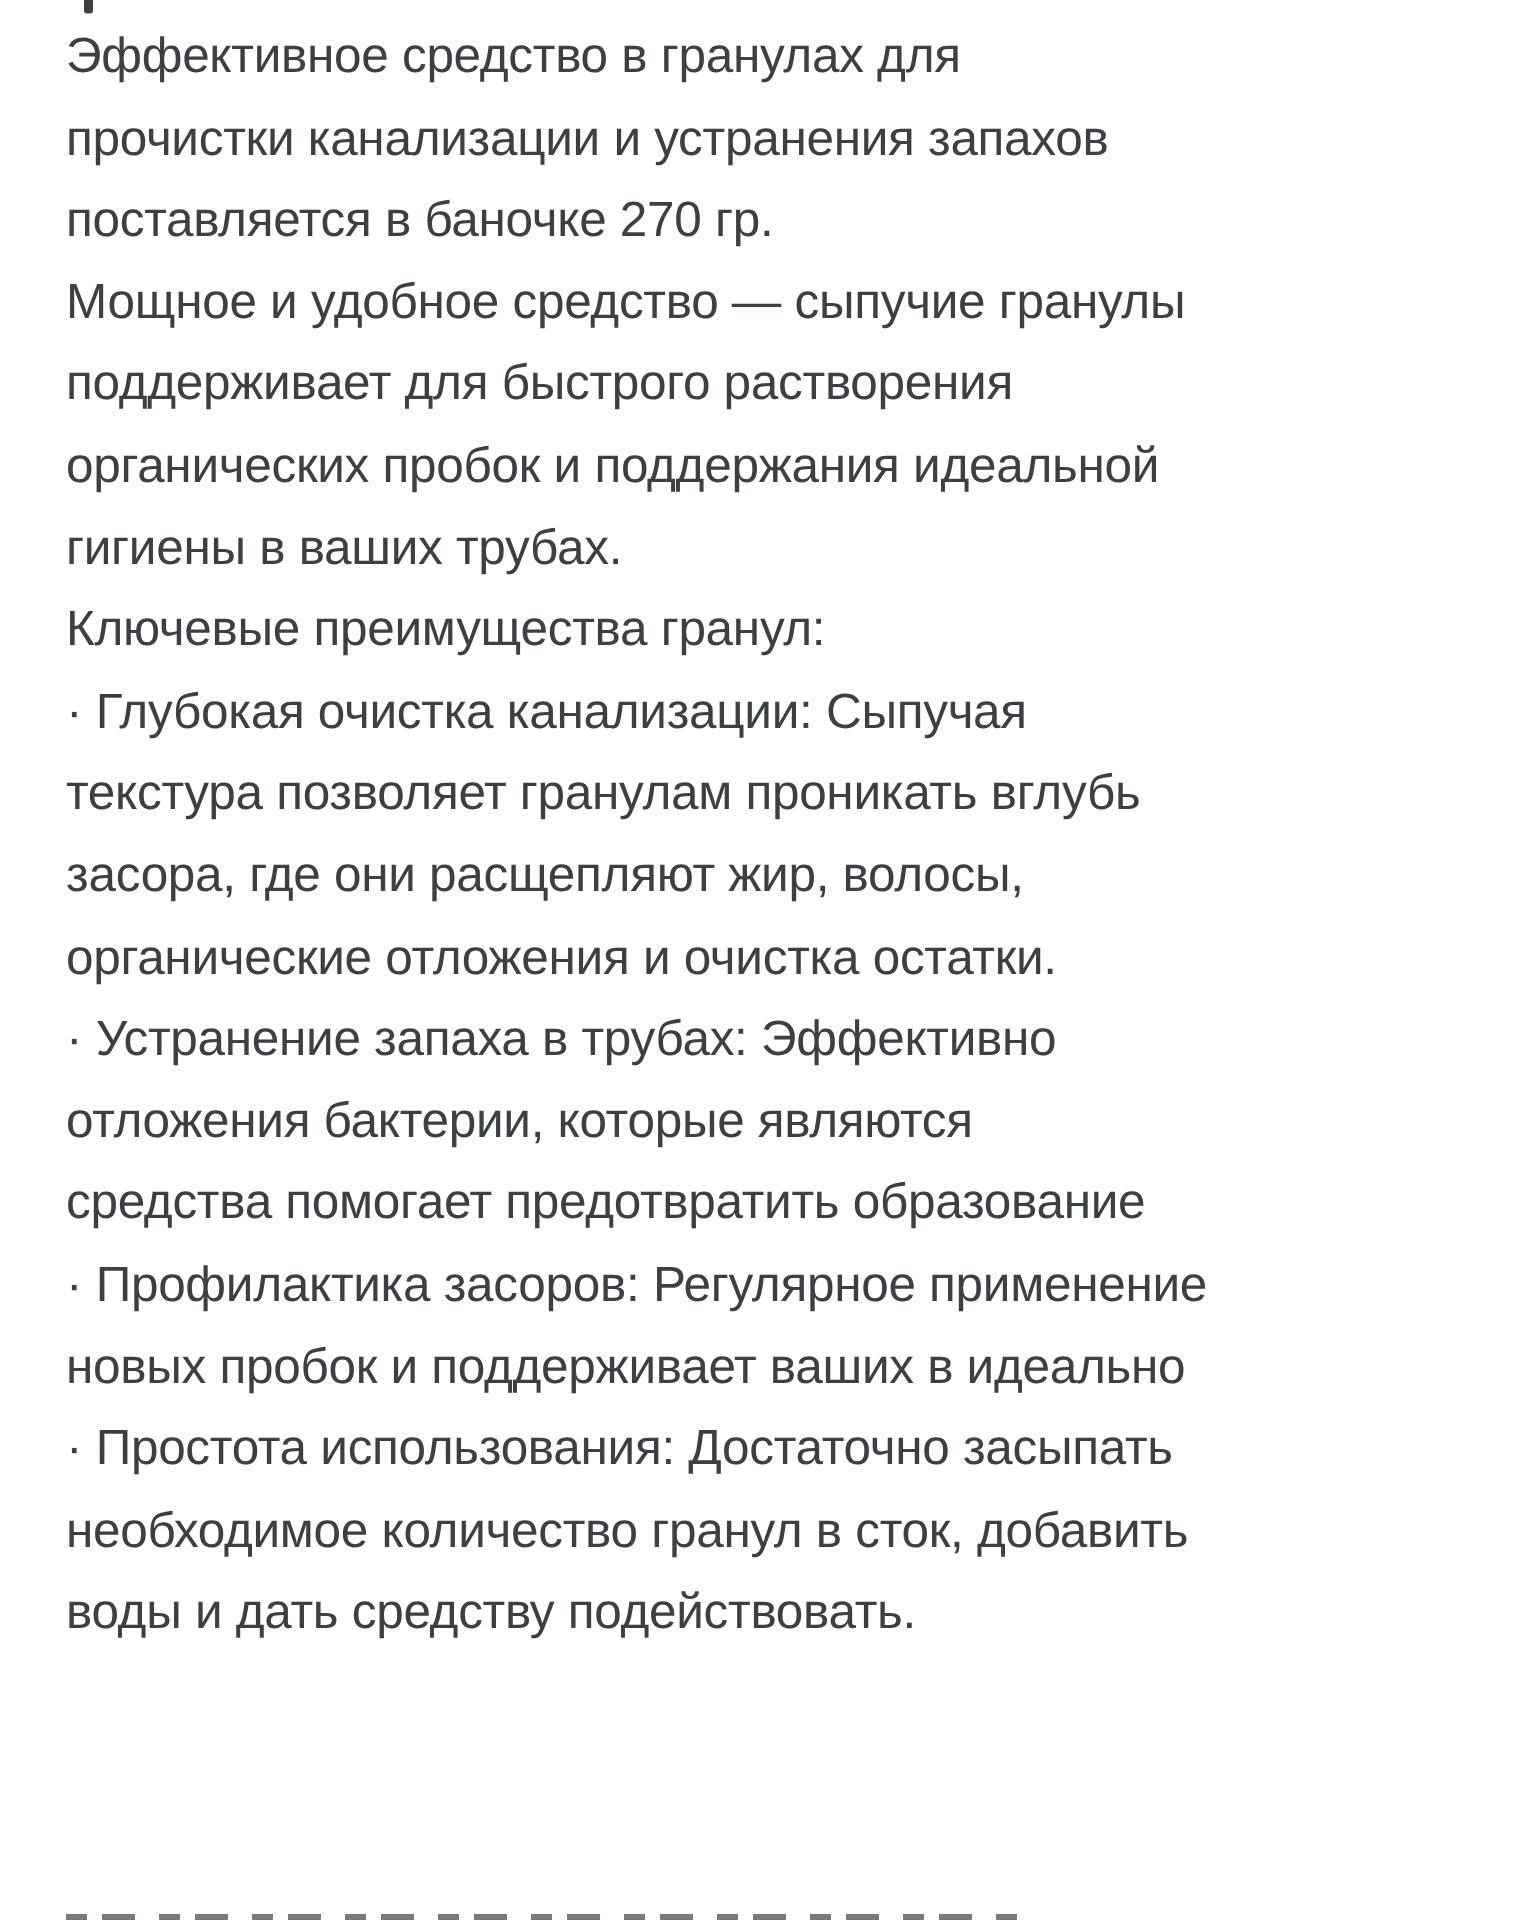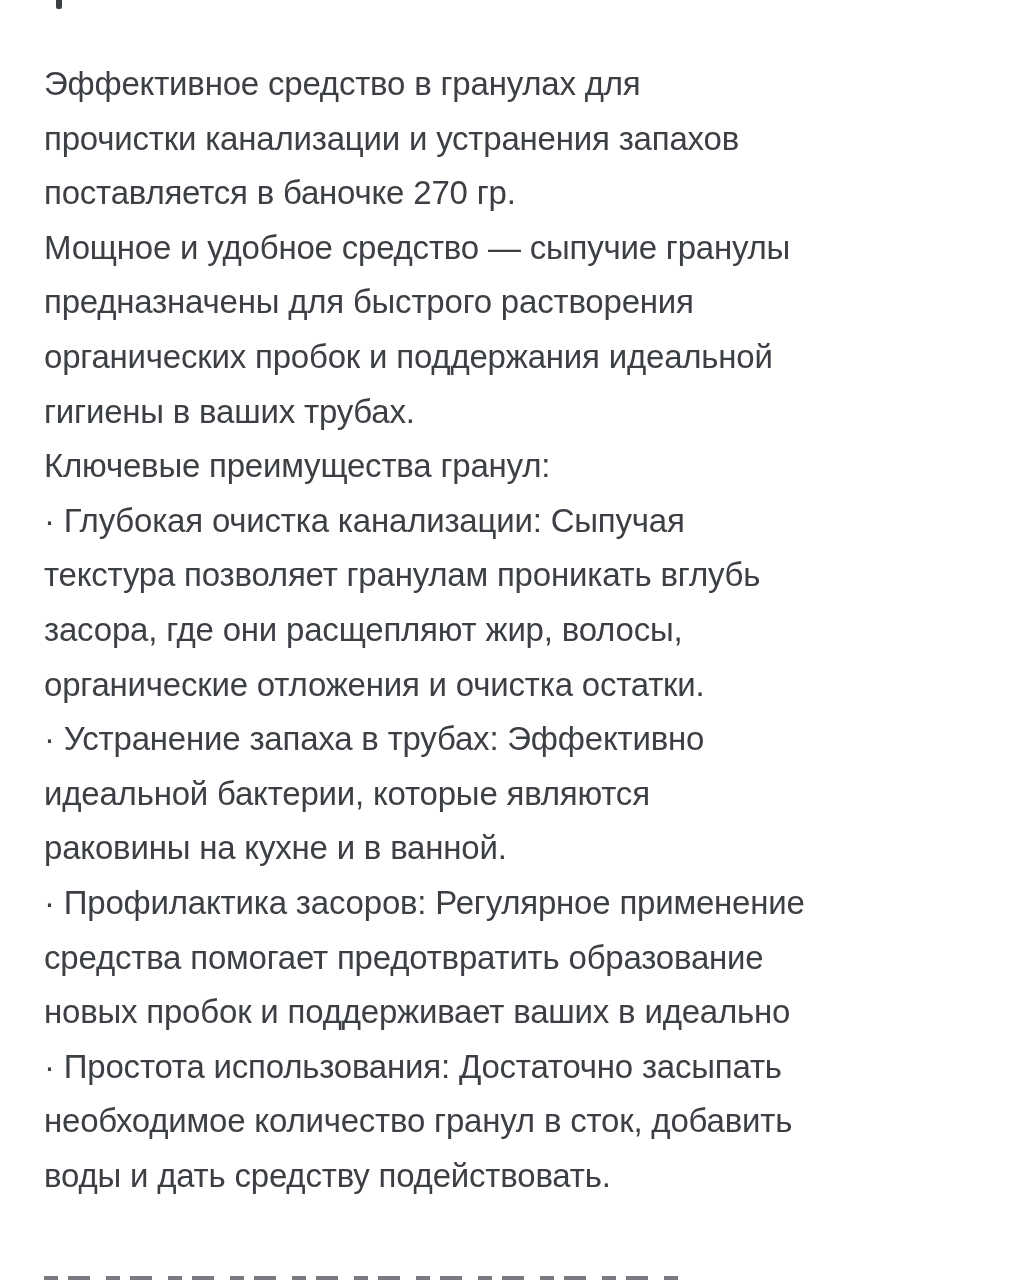--- a/index.html
+++ b/index.html
@@ -13,21 +13,20 @@
     overflow: hidden;
     position: relative;
     font-family: "Liberation Sans", "DejaVu Sans", sans-serif;
   }
   .description {
     position: absolute;
     top: 10px;
     left: 44px;
     right: 30px;
     color: #3c4045;
-    margin-top: 47px;
   }
   .line {
     font-size: 33px;
     line-height: 54.6px;
     letter-spacing: -0.2px;
     white-space: nowrap;
     color: #3c4045;
   }
   
   .cut-top-stub {
@@ -59,32 +58,31 @@
 </head>
 <body>
 
 <div class="cut-top-stub"></div>
 
 <div class="description">
     <div class="line">Эффективное средство в гранулах для</div>
     <div class="line">прочистки канализации и устранения запахов</div>
     <div class="line">поставляется в баночке 270 гр.</div>
     <div class="line">Мощное и удобное средство — сыпучие гранулы</div>
-    <div class="line">предназначены для быстрого растворения</div>
+    <div class="line">поддерживает для быстрого растворения</div>
     <div class="line">органических пробок и поддержания идеальной</div>
     <div class="line">гигиены в ваших трубах.</div>
     <div class="line">Ключевые преимущества гранул:</div>
     <div class="line">· Глубокая очистка канализации: Сыпучая</div>
     <div class="line">текстура позволяет гранулам проникать вглубь</div>
     <div class="line">засора, где они расщепляют жир, волосы,</div>
     <div class="line">органические отложения и очистка остатки.</div>
     <div class="line">· Устранение запаха в трубах: Эффективно</div>
-    <div class="line">идеальной бактерии, которые являются</div>
-    <div class="line">раковины на кухне и в ванной.</div>
+    <div class="line">отложения бактерии, которые являются</div>
+    <div class="line">средства помогает предотвратить образование</div>
     <div class="line">· Профилактика засоров: Регулярное применение</div>
-    <div class="line">средства помогает предотвратить образование</div>
     <div class="line">новых пробок и поддерживает ваших в идеально</div>
     <div class="line">· Простота использования: Достаточно засыпать</div>
     <div class="line">необходимое количество гранул в сток, добавить</div>
     <div class="line">воды и дать средству подействовать.</div>
   </div>
 
 <div class="cut-bottom-strip"></div>
 
 </body></html>

